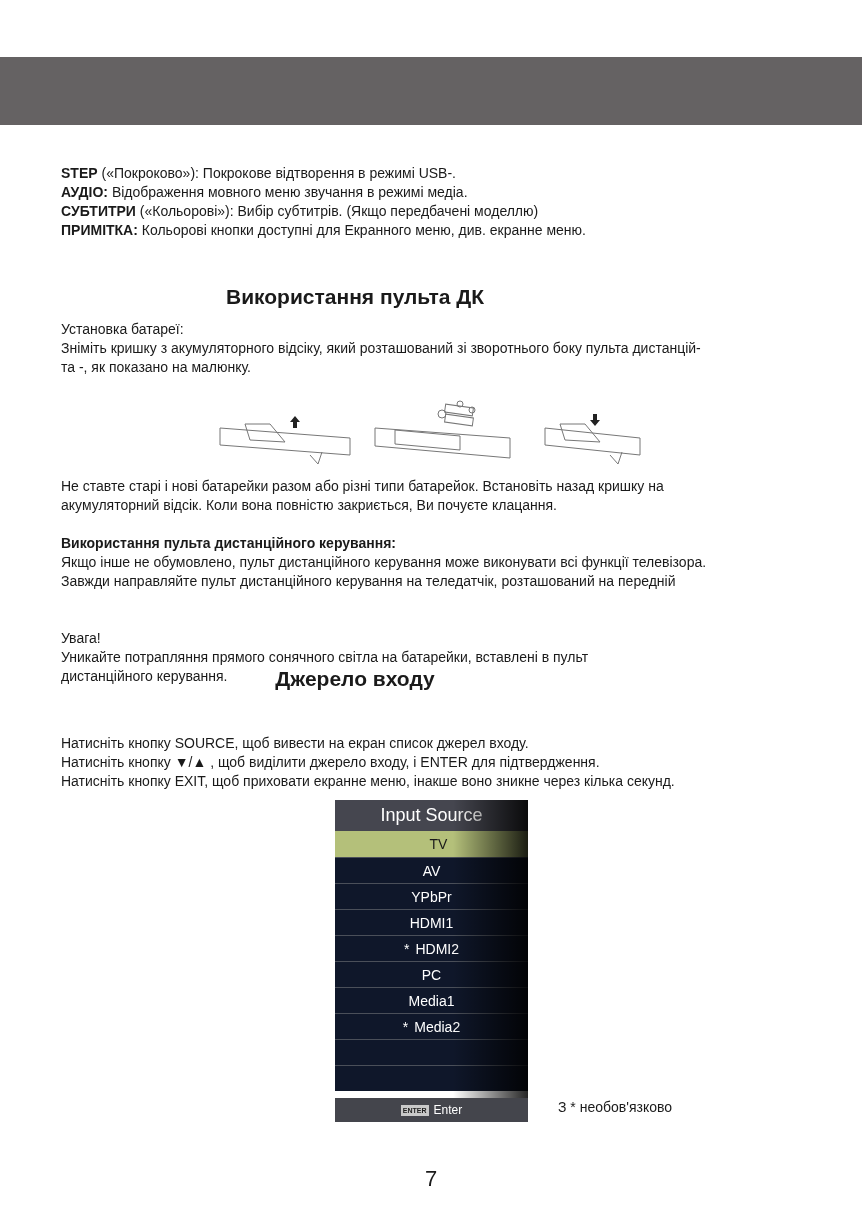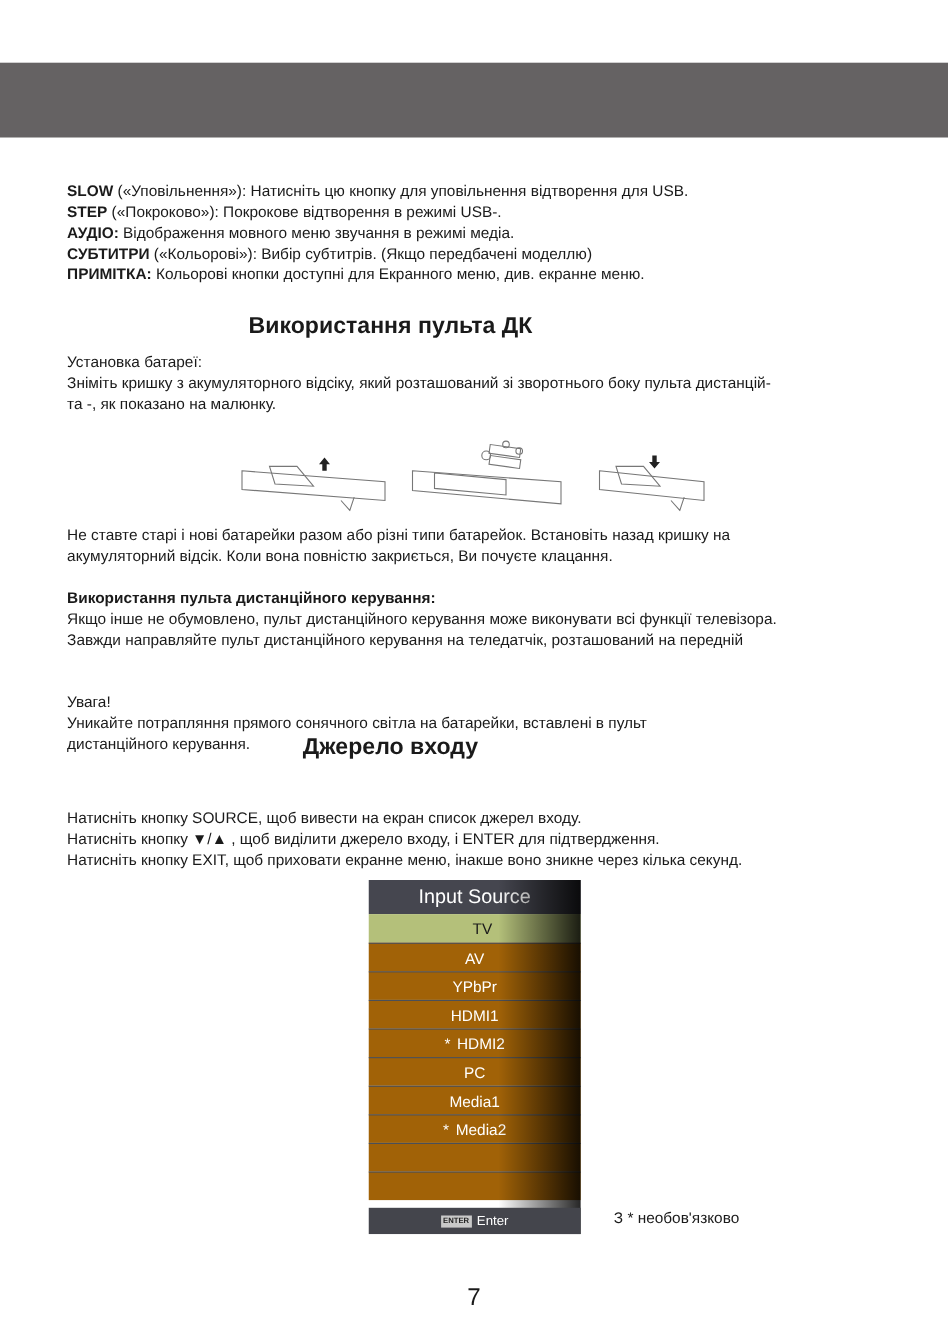--- a/index.html
+++ b/index.html
@@ -10,38 +10,37 @@
   .text-block p { margin:0; }
   .text-block b { font-weight:bold; }
   .section-title { position:absolute; left:0; width:710px; text-align:center;
                    font-size:21px; font-weight:bold; }
   .illus { position:absolute; top:400px; left:210px; width:440px; height:65px; }
   .menu { position:absolute; left:335px; top:800px; width:193px; height:322px; overflow:hidden; }
   .menu-shade { position:absolute; right:0; top:0; width:75px; height:100%;
                 background:linear-gradient(to right, rgba(0,0,0,0), rgba(0,0,0,0.85)); pointer-events:none; }
   .menu-title { height:31px; background:#45464f; color:#fff; font-size:18px;
                 text-align:center; line-height:31px; }
-  .menu-row { height:26px; background:#a16207; color:#fff; font-size:14px; text-align:center;
+  .menu-row { height:26px; background:#0f172a; color:#fff; font-size:14px; text-align:center;
               line-height:26px; border-top:1px solid #4a4f59; box-sizing:border-box; }
   .menu-row.selected { background:#b4c07a; color:#1a1a1a; border-top:none;padding-left:14px; }
   .menu-row .star { margin-right:6px; }
   .menu-footer { position:absolute; bottom:0; left:0; width:100%; height:24px; background:#44454c;
                  color:#fff; font-size:12px; text-align:center; line-height:24px; }
   .enter-key { display:inline-block; background:#c9c9c9; color:#222; font-size:7px; font-weight:bold;
                padding:0 2px; line-height:11px; vertical-align:middle; margin-right:5px; }
   .optional-note { position:absolute; left:558px; top:1099px; font-size:14px; }
   .page-number { position:absolute; left:0; width:862px; top:1166px; text-align:center; font-size:22px; }
 </style>
 </head>
 <body>
 
 <div class="header-band"></div>
 
 <div class="text-block" style="top:164px;">
-  <p><b>SLOW</b><span> («Уповільнення»): Натисніть цю кнопку для уповільнення відтворення для USB.</span></p>
   <p><b>STEP</b><span> («Покроково»): Покрокове відтворення в режимі USB-.</span></p>
   <p><b>АУДІО:</b><span> Відображення мовного меню звучання в режимі медіа.</span></p>
   <p><b>СУБТИТРИ</b><span> («Кольорові»): Вибір субтитрів. (Якщо передбачені моделлю)</span></p>
   <p><b>ПРИМІТКА:</b><span> Кольорові кнопки доступні для Екранного меню, див. екранне меню.</span></p>
 </div>
 
 <div class="section-title" style="top:285px;">Використання пульта ДК</div>
 
 <div class="text-block" style="top:320px;">
   <p>Установка батареї:</p>

